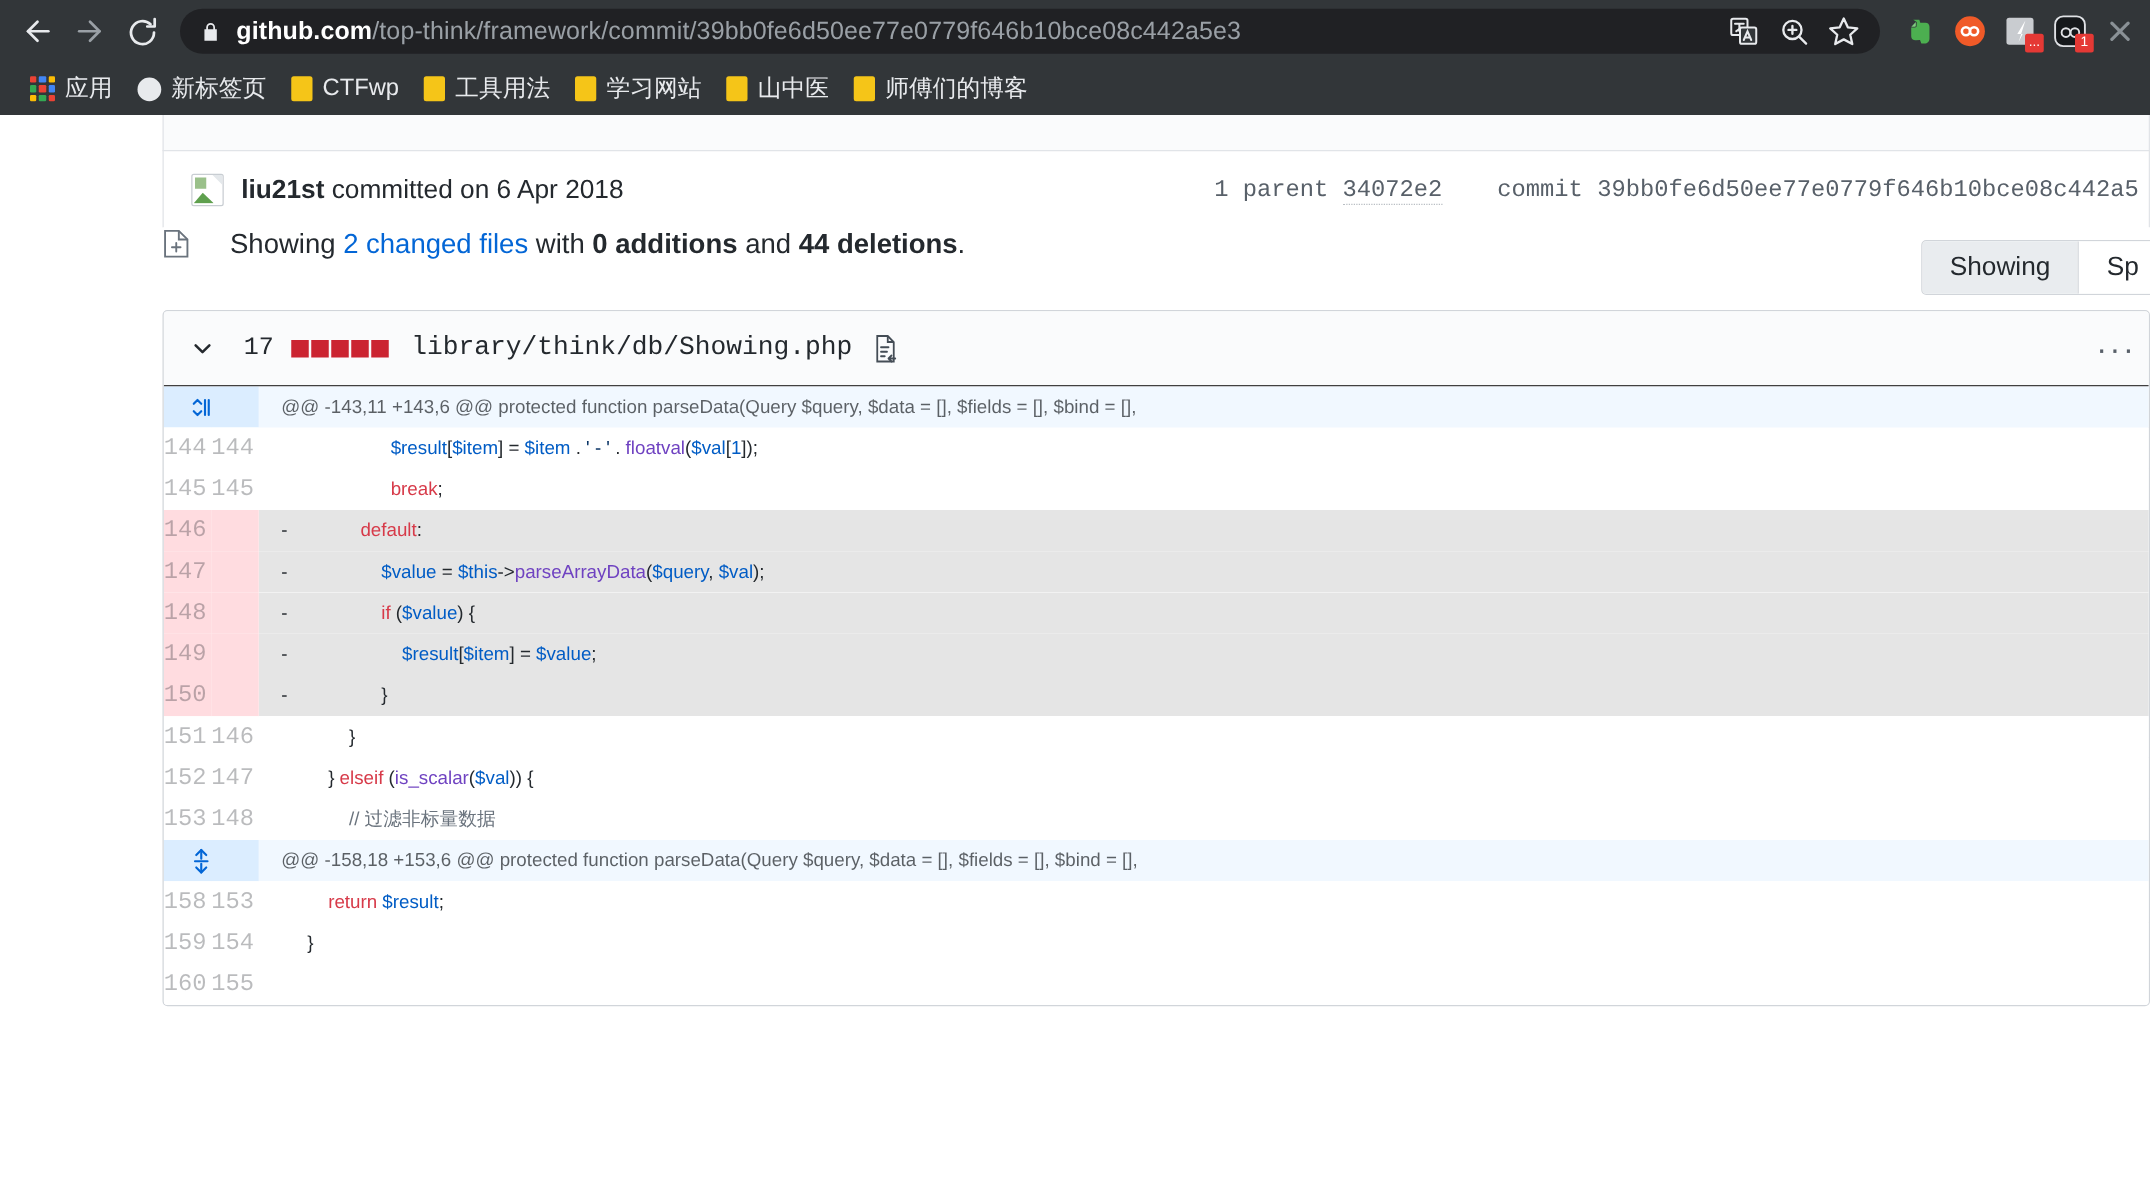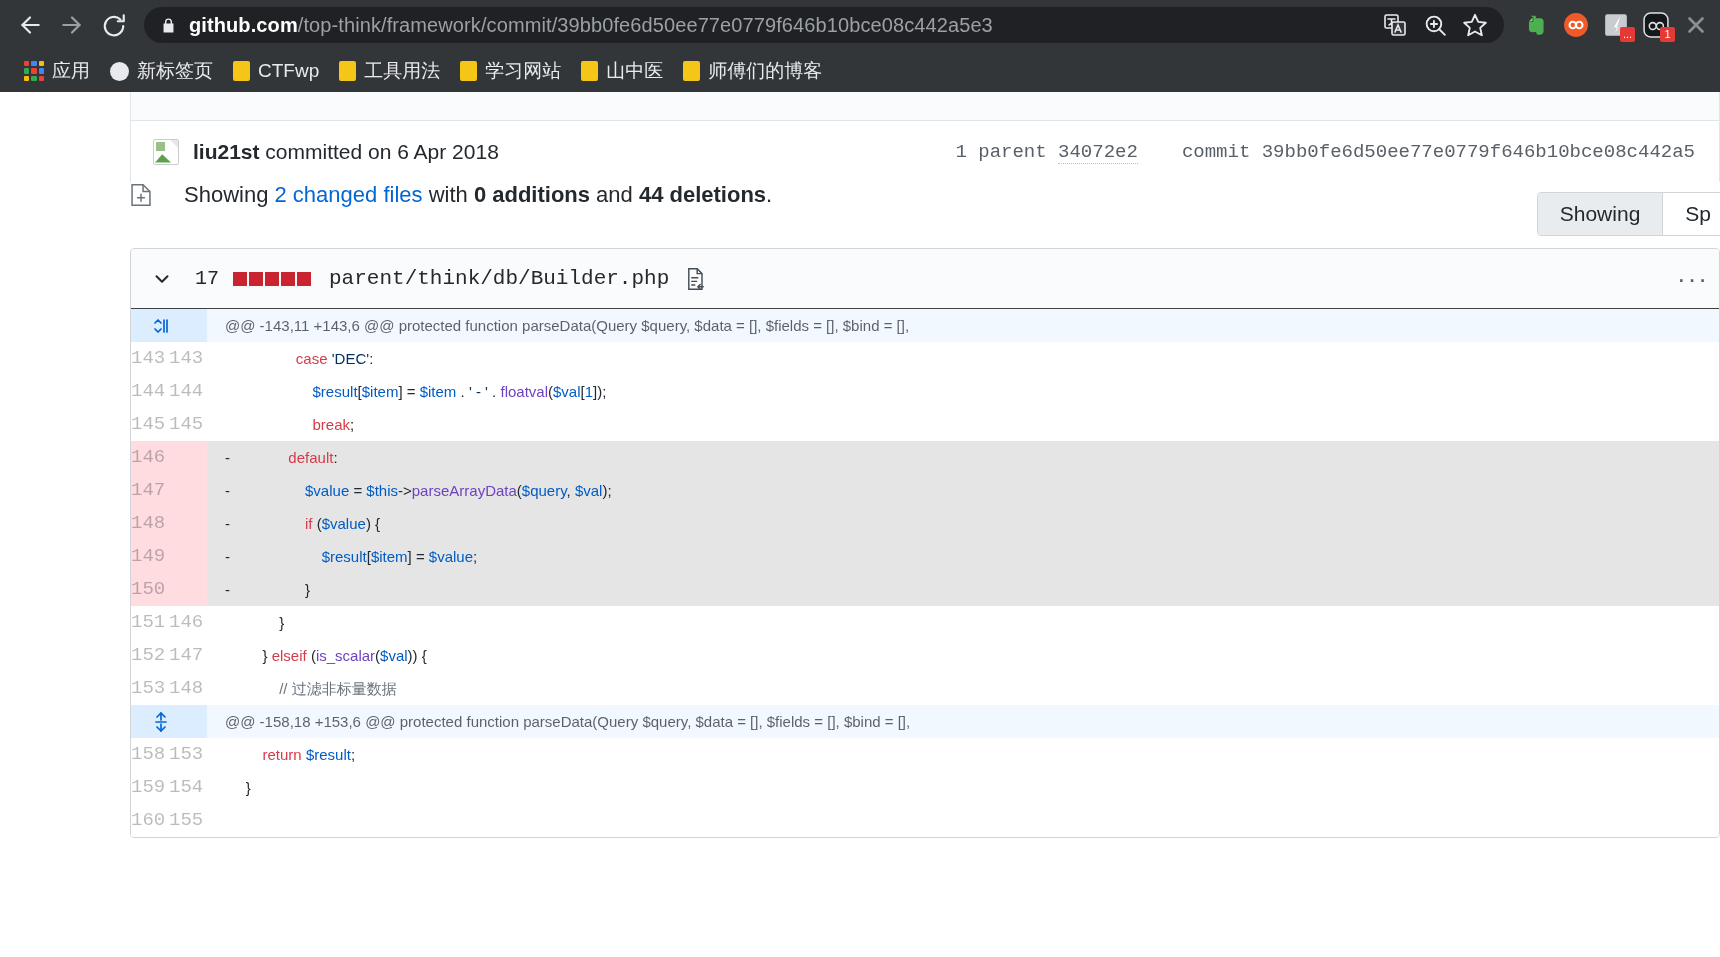--- a/index.html
+++ b/index.html
@@ -151,21 +151,21 @@
   .avatar .brk2 { position:absolute; left:1px; bottom:1px; width:16px; height:11px; background:#5fa04e; clip-path: polygon(0 100%, 45% 25%, 100% 100%); }
   .avatar .corner { position:absolute; right:0; top:0; border-left: 8px solid transparent; border-top: 8px solid #e4e8eb; }
 
   .commit-author {
     font-size: 21px;
     color: #24292e;
   }
   .commit-author b { font-weight: bold; }
   .parent-info {
     position: absolute;
-    right: 24px;
+    right: 8px;
     display: flex;
     align-items: center;
     gap: 44px;
     font-family: "Liberation Mono", monospace;
     font-size: 19px;
     color: #586069;
     white-space: nowrap;
   }
   .parent-info .sha { color: #586069; border-bottom: 1px dotted #b9bec3; }
   .parent-info .commit-sha-wrap { overflow: hidden; }
@@ -458,21 +458,21 @@
             </svg>
         </span>
         <span class="changes-count">17</span>
         <span class="statblocks">
           <i style="background:#cb2431"></i>
             <i style="background:#cb2431"></i>
             <i style="background:#cb2431"></i>
             <i style="background:#cb2431"></i>
             <i style="background:#cb2431"></i>
         </span>
-        <span class="filepath">parent/think/db/Builder.php</span>
+        <span class="filepath">library/think/db/Showing.php</span>
         <span class="copy-icon">
           <svg width="22" height="24" viewBox="0 0 18 20" fill="none" stroke="#444d56" stroke-width="1.2">
               <path d="M3 1.5h7l4 4v13h-11z"></path>
               <path d="M10 1.5v4h4"></path>
               <path d="M5.5 9h5M5.5 12h4M5.5 15h2.5" stroke-linecap="round"></path>
               <path d="M15 16.5h-4M12.5 14.5l-2 2 2 2" stroke-linecap="round" stroke-linejoin="round"></path>
             </svg>
         </span>
         <span class="kebab">···</span>
       </div>
@@ -486,25 +486,20 @@
                     <polyline points="7 8 10 5 13 8"></polyline>
                     <polyline points="7 14 10 17 13 14"></polyline>
                     <line x1="16" y1="5" x2="16" y2="17"></line>
                     <line x1="19" y1="5" x2="19" y2="17"></line>
                   </svg>
                 </div>
               </td>
               <td class="code">@@ -143,11 +143,6 @@ protected function parseData(Query $query, $data = [], $fields = [], $bind = [],</td>
             </tr>
             <tr class="ctx">
-              <td class="ln">143</td>
-              <td class="ln">143</td>
-              <td class="code">                 <span class="k">case</span> <span class="s">'DEC'</span>:</td>
-            </tr>
-            <tr class="ctx">
               <td class="ln">144</td>
               <td class="ln">144</td>
               <td class="code">                     <span class="v">$result</span>[<span class="v">$item</span>] = <span class="v">$item</span> . <span class="s">' - '</span> . <span class="f">floatval</span>(<span class="v">$val</span>[<span class="v">1</span>]);</td>
             </tr>
             <tr class="ctx">
               <td class="ln">145</td>
               <td class="ln">145</td>
               <td class="code">                     <span class="k">break</span>;</td>
             </tr>
             <tr class="del">

